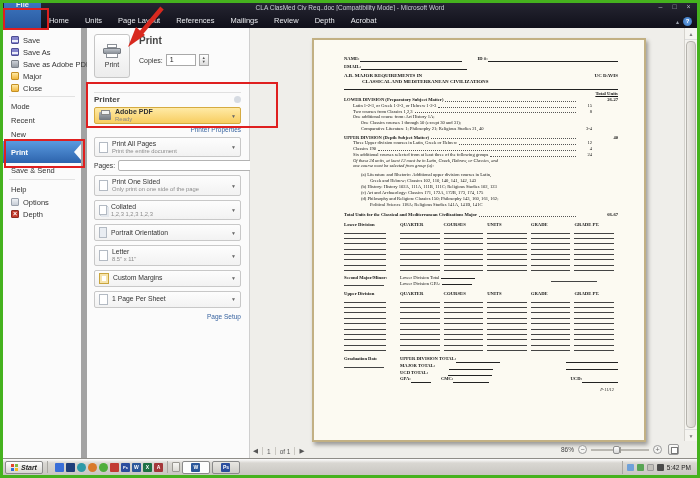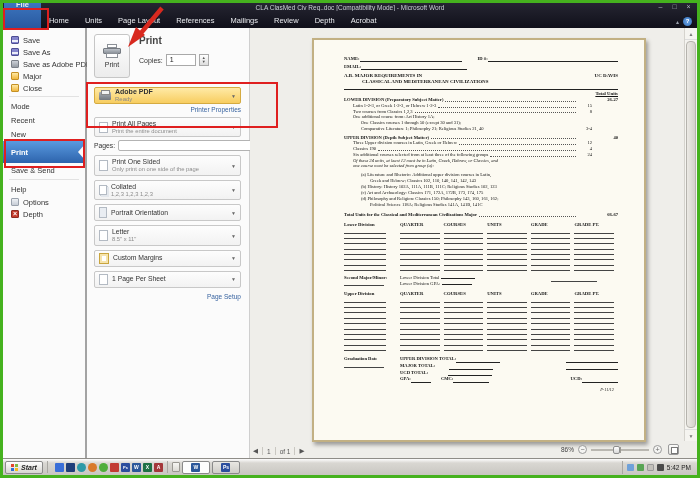--- a/index.html
+++ b/index.html
@@ -21,21 +21,21 @@
 .tab.file{background:linear-gradient(#4e8fd9,#28589f);border-radius:2px 2px 0 0;padding:19px 12px;font-weight:bold}
 .ribbonctl{position:absolute;right:5px;bottom:2px;display:flex;gap:4px;align-items:center}
 .mini{color:#9aa1ad;font-size:6px}
 .helpb{width:9px;height:9px;border-radius:50%;background:radial-gradient(#6fa6e8,#2f6cb4);color:#fff;font-size:6px;line-height:9px;text-align:center;font-weight:bold}
 .helpb::before{content:"?"}
 
 
 .bodyrow{position:absolute;top:25px;bottom:17px;left:0;right:0;display:flex}
 
 
-.nav{width:84px;background:#fbfbfb;border-right:2px solid #a3a3a3;padding-top:6px;font-size:7.5px;color:#333;flex:none}
+.nav{width:84px;background:#fbfbfb;border-right:6px solid #a3a3a3;padding-top:6px;font-size:7.5px;color:#333;flex:none}
 .nav-item{display:flex;align-items:center;gap:4px;padding-left:8px;height:12px;cursor:default;white-space:nowrap}
 .nav-item.lg{height:14px}
 .nav-sep{border-top:1px solid #e2e2e2;margin:2px 6px}
 .nav-item.sel{background:linear-gradient(#5a9ae0,#2d63ac);color:#fff;height:22px;position:relative;font-weight:bold}
 .nav-item.sel::after{content:"";position:absolute;right:0;top:50%;margin-top:-8px;border-top:8px solid transparent;border-bottom:8px solid transparent;border-right:7px solid #fbfbfb}
 .nico{width:8px;height:8px;flex:none;border-radius:1px;border:1px solid #777;position:relative}
 .ic-save,.ic-saveas{background:linear-gradient(180deg,#8585cc 42%,#eceef8 42%,#eceef8 78%,#8585cc 78%);border-color:#4e4e94}
 .ic-pdf{background:linear-gradient(#cdd1d8,#969ca4);border-color:#7b8088}
 .ic-folder,.ic-close{background:linear-gradient(#ffe9a3,#f0b73e);border-color:#c49024}
 .ic-opt{background:linear-gradient(#eef1f5,#c6ccd5);border-color:#99a1ac}
@@ -275,20 +275,24 @@
             <span>Copies:</span>
             <span class="cbox">1</span>
             <span class="spinner">
                 <span>▲</span>
                 <span>▼</span>
               </span>
           </div>
         </div>
       </div>
 
+      <div class="sect-h">
+        <span>Printer</span>
+        <span class="sdot"></span>
+      </div>
       <div class="printer-drop">
         <span class="printer-sm"></span>
         <span class="pd-col">
           <span class="pd-name">Adobe PDF</span>
           <span class="pd-status">Ready</span>
         </span>
         <span class="caret">▼</span>
       </div>
       <a class="link" href="#">Printer Properties</a>
 

